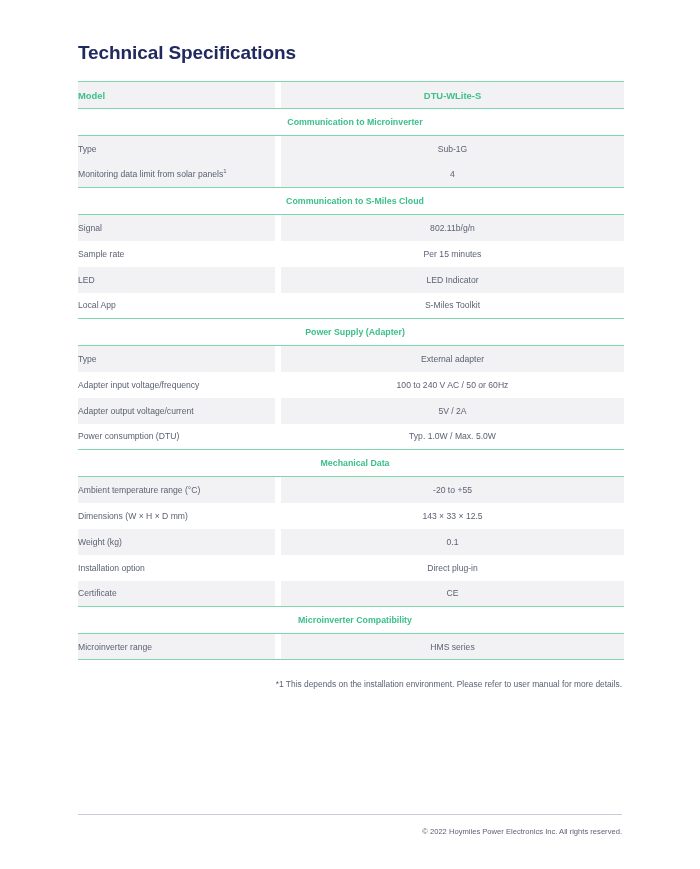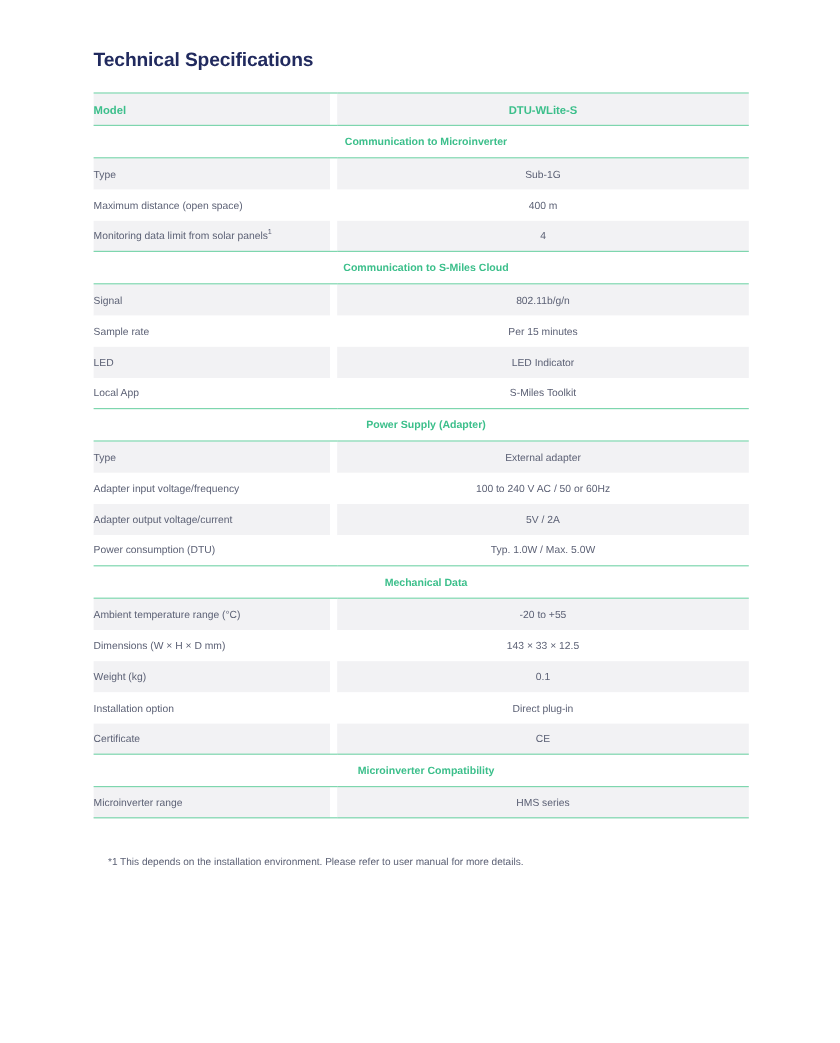--- a/index.html
+++ b/index.html
@@ -20,21 +20,21 @@
     width: 700px;
     height: 869px;
     box-sizing: border-box;
     padding: 0 78px;
   }
 
   
   .page-title {
     margin: 0;
     padding-top: 42px;
-    font-size: 16px;
+    font-size: 19px;
     font-weight: bold;
     color: #212a5e;
     letter-spacing: -0.1px;
   }
 
   
   .spec-table {
     width: 546px;
     margin-top: 17px;
     border-collapse: collapse;
@@ -99,24 +99,25 @@
   }
 
   sup.fn {
     font-size: 6px;
     vertical-align: super;
     line-height: 0;
   }
 
   
   .footnote {
-    margin: 12px;
+    margin: 0;
     padding-top: 19px;
     font-size: 8.4px;
     color: #5c6175;
+    text-align: right;
   }
 
   
   .footer {
     position: absolute;
     left: 78px;
     right: 78px;
     bottom: 33px;
   }
   .footer-rule {
@@ -152,25 +153,20 @@
           <td class="cell-value">DTU-WLite-S</td>
         </tr>
         <tr class="section-row">
           <td class="section-cell" colspan="3">Communication to Microinverter</td>
         </tr>
         <tr class="shaded">
           <td class="cell-label">Type</td>
           <td class="cell-gap"></td>
           <td class="cell-value">Sub-1G</td>
         </tr>
-        <tr class="plain">
-          <td class="cell-label">Maximum distance (open space)</td>
-          <td class="cell-gap"></td>
-          <td class="cell-value">400 m</td>
-        </tr>
         <tr class="shaded">
           <td class="cell-label">Monitoring data limit from solar panels<sup class="fn">1</sup></td>
           <td class="cell-gap"></td>
           <td class="cell-value">4</td>
         </tr>
         <tr class="section-row">
           <td class="section-cell" colspan="3">Communication to S-Miles Cloud</td>
         </tr>
         <tr class="shaded">
           <td class="cell-label">Signal</td>
@@ -249,14 +245,18 @@
         <tr class="shaded endline">
           <td class="cell-label">Microinverter range</td>
           <td class="cell-gap"></td>
           <td class="cell-value">HMS series</td>
         </tr>
       </tbody>
   </table>
 
   <p class="footnote">*1 This depends on the installation environment. Please refer to user manual for more details.</p>
 
+  <div class="footer">
+    <div class="footer-rule"></div>
+    <p class="footer-copy">© 2022 Hoymiles Power Electronics Inc. All rights reserved.</p>
+  </div>
 
 </div>
 
 </body></html>

